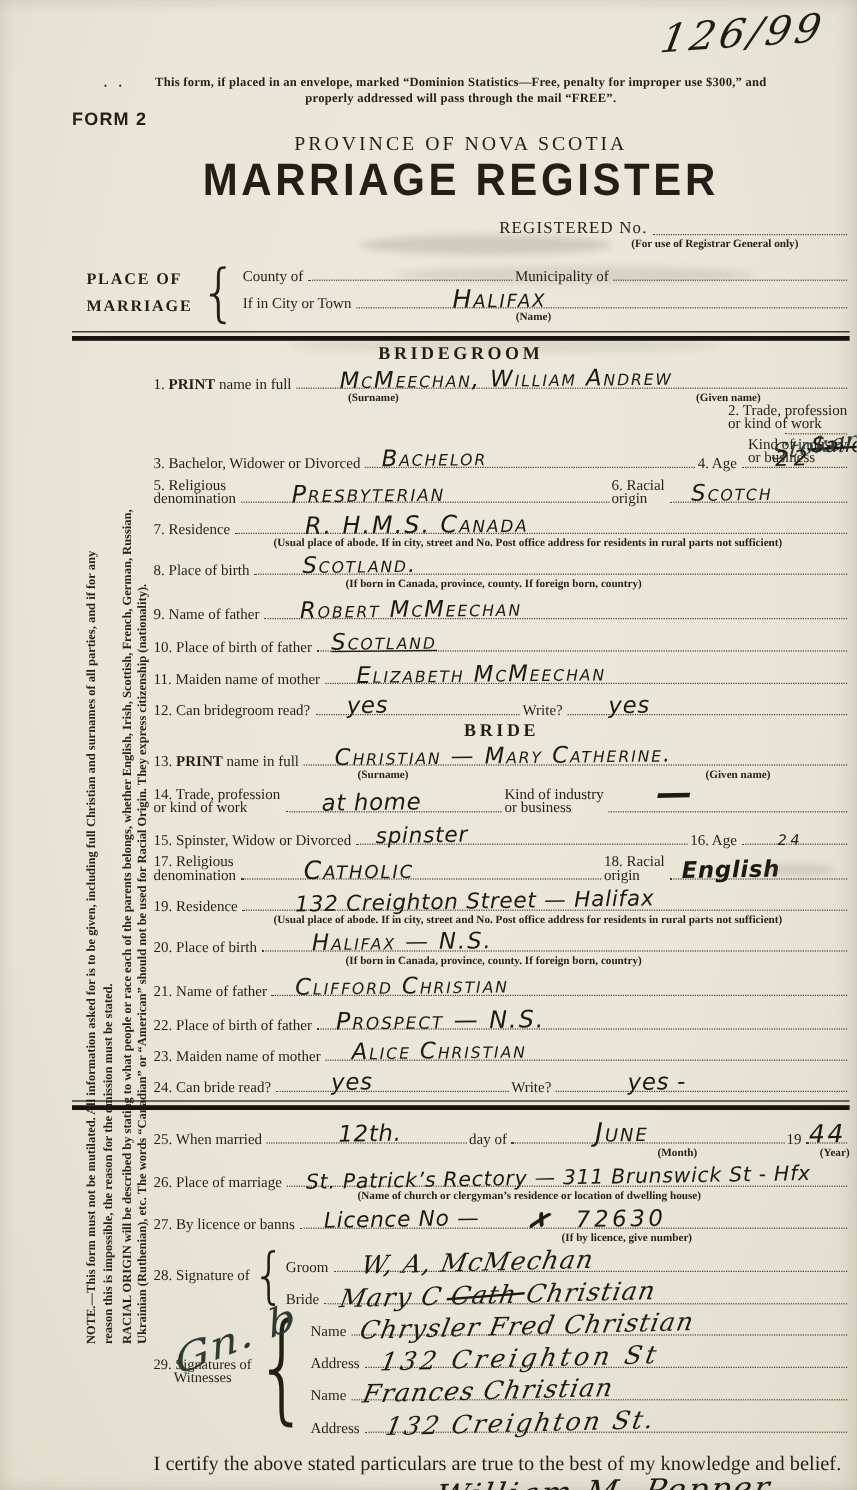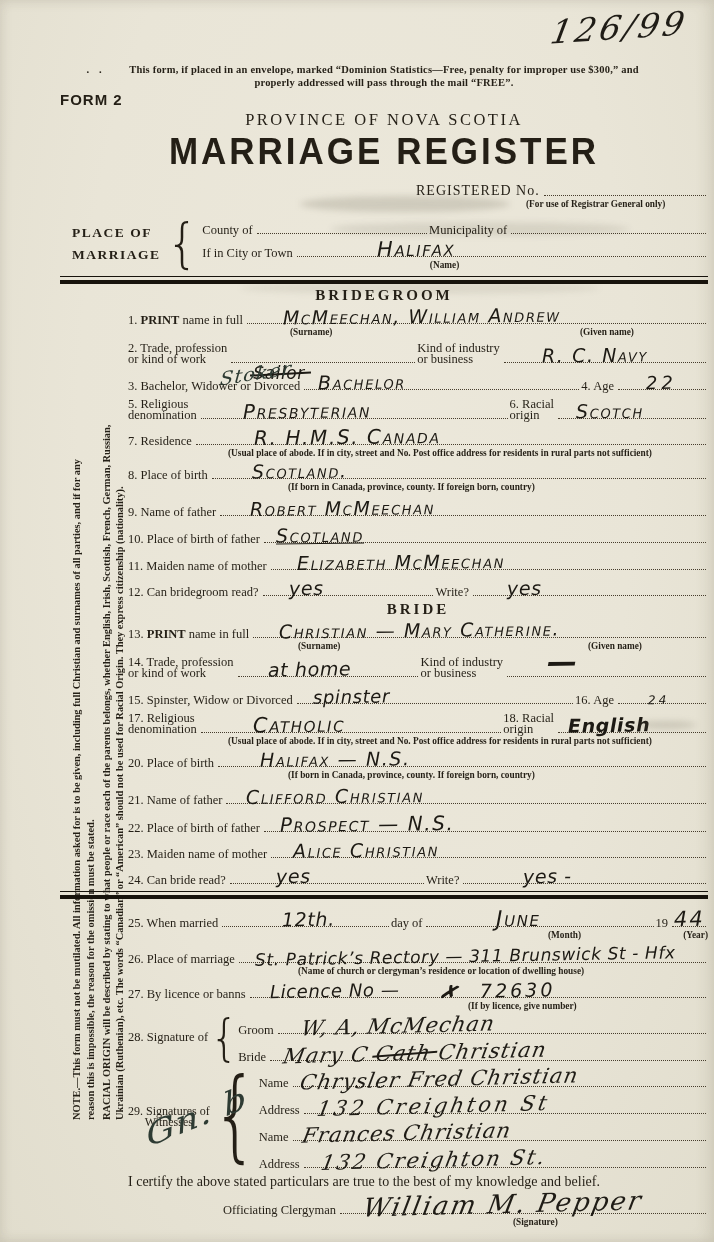--- a/index.html
+++ b/index.html
@@ -117,21 +117,21 @@
         <span class="lbl"><span>1. </span><b>PRINT</b><span> name in full</span></span>
         <span class="dots">
           <i class="val hp" style="left:36px;font-size:19px;">McMeechan,  William Andrew</i>
         </span>
       </div>
       <div class="cap-row">
         <span class="cap" style="left:162px;">(Surname)</span>
         <span class="cap" style="left:452px;">(Given name)</span>
       </div>
 
-      <div class="row" style="height:29px;">
+      <div class="row" style="height:29px;flex-direction:column;">
         <span class="stack">
           <span>2. Trade, profession</span>
           <span>or kind of work</span>
         </span>
         <span class="dots" style="flex:1;">
           <i class="val hw strike" style="left:22px;font-size:17px;">Sailor</i>
           <i class="val sig green" style="left:-10px;bottom:-22px;font-size:19px;transform:skewX(-14deg) rotate(-9deg);">Stoker</i>
         </span>
         <span class="stack">
           <span>Kind of industry</span>
@@ -274,20 +274,26 @@
         <span class="stack">
           <span>18. Racial</span>
           <span>origin</span>
         </span>
         <span class="dots" style="flex:0 0 148px;">
           <i class="val hw" style="left:10px;font-size:19px;font-weight:bold;">English</i>
           <span class="smudge" style="left:78px;top:-10px;width:60px;height:8px;"></span>
         </span>
       </div>
 
+      <div class="row" style="height:26px;">
+        <span class="lbl">19. Residence</span>
+        <span class="dots">
+          <i class="val hw" style="left:44px;font-size:18px;">132 Creighton Street — Halifax</i>
+        </span>
+      </div>
       <div class="cap-row">
         <span class="cap" style="left:100px;">(Usual place of abode.   If in city, street and No.   Post office address for residents in rural parts not sufficient)</span>
       </div>
 
       <div class="row" style="height:24px;">
         <span class="lbl">20. Place of birth</span>
         <span class="dots">
           <i class="val hp" style="left:42px;font-size:19px;">Halifax — N.S.</i>
         </span>
       </div>
@@ -420,21 +426,21 @@
           </div>
           <div class="row" style="height:27px;">
             <span class="lbl">Address</span>
             <span class="dots">
               <i class="val sig" style="left:18px;font-size:21px;letter-spacing:2px;">132 Creighton St.</i>
             </span>
           </div>
         </div>
       </div>
 
-      <div style="font-size:14px;margin-top:3px;">I certify the above stated particulars are true to the best of my knowledge and belief.</div>
+      <div style="font-size:17px;margin-top:13px;">I certify the above stated particulars are true to the best of my knowledge and belief.</div>
 
       <div class="row" style="height:27px;margin-left:95px;">
         <span class="lbl">Officiating Clergyman</span>
         <span class="dots">
           <i class="val sig" style="left:24px;bottom:-6px;font-size:26px;letter-spacing:2px;">William M. Pepper</i>
         </span>
       </div>
       <div class="cap-row" style="margin-left:95px;">
         <span class="cap" style="left:290px;">(Signature)</span>
       </div>

